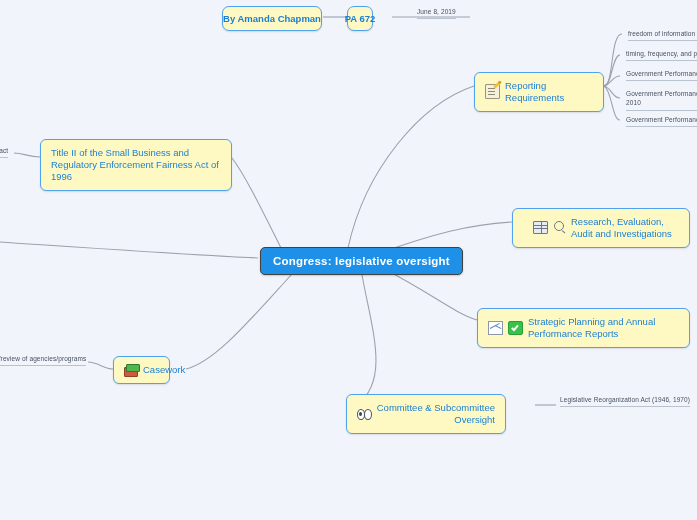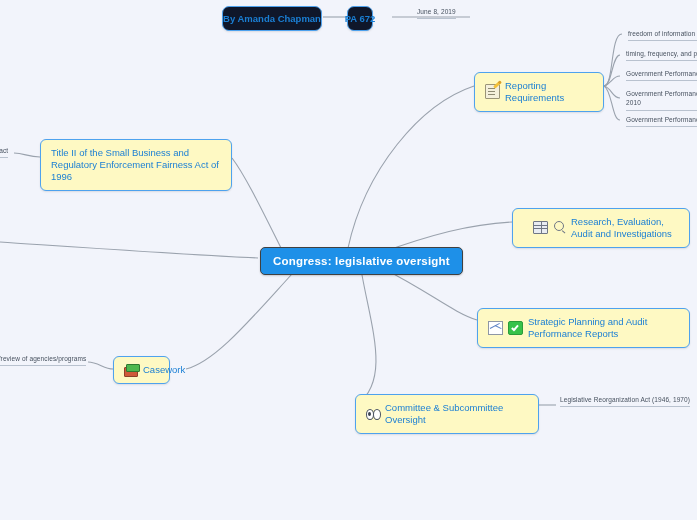--- a/index.html
+++ b/index.html
@@ -59,21 +59,21 @@
     font-weight: normal;
     font-size: 9.5px;
     line-height: 1.25;
     padding: 7px 10px;
     box-shadow: 0 1px 2px rgba(0,0,0,.10);
   }
   .topic .label { display: block; }
 
   
   .pill {
-    background: #0f172a;
+    background: #fef9c3;
     border: 1.5px solid #4ea2ee;
     border-radius: 7px;
     color: #1a7fd4;
     font-weight: bold;
     font-size: 9.5px;
     padding: 6px 12px;
     box-shadow: 0 1px 2px rgba(0,0,0,.10);
     white-space: nowrap;
     justify-content: center;
   }
@@ -286,24 +286,24 @@
 
   <div class="node topic" style="left:512px; top:208px; width:178px;padding-left:20px;">
     <span class="ic ic-book"></span>
     <span class="ic ic-search"></span>
     <span class="label">Research, Evaluation, Audit and Investigations</span>
   </div>
 
   <div class="node topic" style="left:477px; top:308px; width:213px;">
     <span class="ic ic-chart"></span>
     <span class="ic ic-check"></span>
-    <span class="label">Strategic Planning and Audit Performance Reports</span>
-  </div>
-
-  <div class="node topic" style="left:355px; top:394px; width:184px;">
+    <span class="label">Strategic Planning and Annual Performance Reports</span>
+  </div>
+
+  <div class="node topic" style="left:346px; top:394px; width:160px;text-align:right;">
     <span class="ic ic-eyes">
       <i class="eye-p l"></i>
         <i class="eye-p r"></i>
     </span>
     <span class="label">Committee &amp; Subcommittee Oversight</span>
   </div>
 
   <div class="node topic" style="left:113px; top:356px; width:57px;">
     <span class="ic ic-cards"></span>
     <span class="label">Casework</span>

